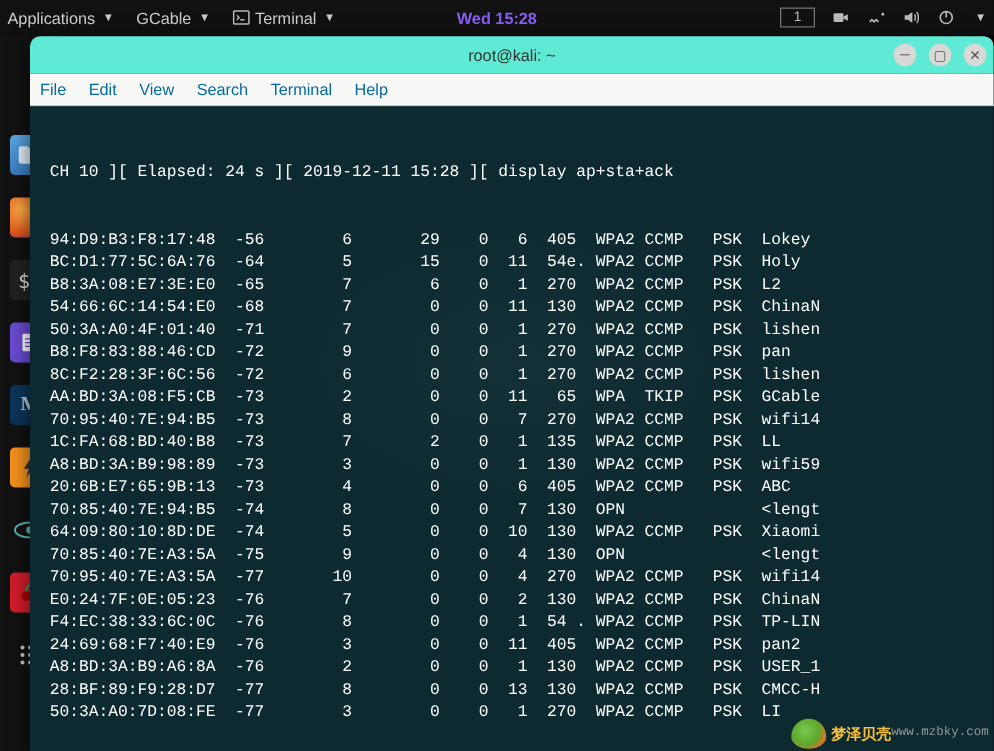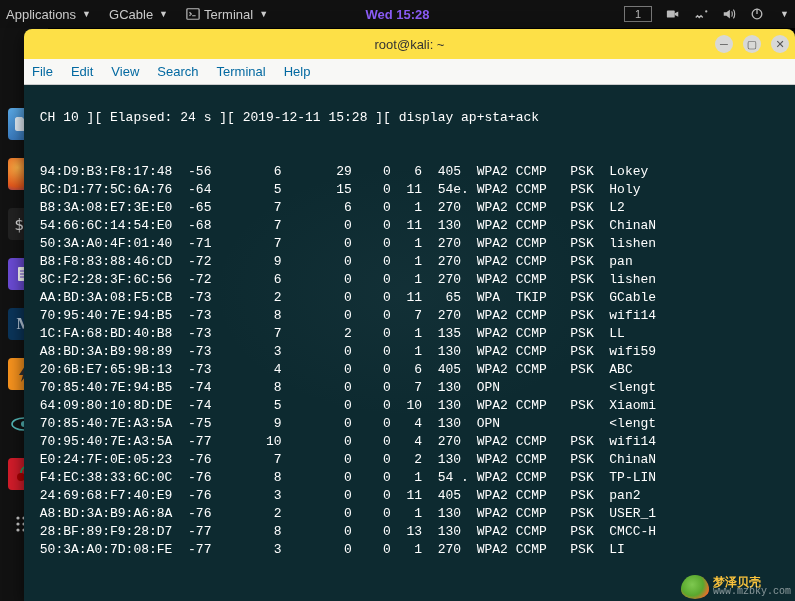--- a/index.html
+++ b/index.html
@@ -40,53 +40,53 @@
   .cherry { background: #d31c2a; border-radius: 50%;}
   .apps { background: transparent; }
   
   .window {
     position: absolute; left: 24px; top: 1px; right: 0; bottom: 0;
     background: #0d2a30; display: flex; flex-direction: column;
     border-top-left-radius: 8px; border-top-right-radius: 8px;
     box-shadow: 0 4px 18px rgba(0,0,0,0.6);
   }
   .titlebar {
-    height: 30px; background: #fde047; border-top-left-radius: 8px; border-top-right-radius: 8px;
+    height: 30px; background: #5eead4; border-top-left-radius: 8px; border-top-right-radius: 8px;
     display: flex; align-items: center; justify-content: center; position: relative;
     color: #333; font-size: 13px; font-weight: 500;
   }
   .winbtns { position: absolute; right: 6px; display: flex; gap: 10px; }
   .wbtn { width: 18px; height: 18px; border-radius: 50%; background: #d8d8d6; color: #555;
           display: flex; align-items: center; justify-content: center; font-size: 11px; cursor: pointer;}
   .wbtn.cl { background: #d8d8d6; }
   
   .menubar {
     height: 26px; background: #f8f8f6; display: flex; align-items: center;
     padding: 0 8px; gap: 18px; color: #0369a1; font-size: 13px; border-bottom: 1px solid #ccc;
   }
   .menubar span { cursor: pointer; }
   
   .terminal {
     flex: 1; background: #0d2a30; color: #fff; font-family: "Liberation Mono", monospace;
     font-size: 13px; line-height: 18px; padding: 6px 2px 6px 8px; white-space: pre;
     overflow: hidden; position: relative;
     background-image: radial-gradient(ellipse 280px 180px at 50% 40%, rgba(80,120,130,0.08), transparent 70%);
   }
-  .terminal .header-line { margin-bottom: 18px; }
+  .terminal .header-line { margin-bottom: 18px; margin-top: 20px; }
   .terminal .colhead { margin-bottom: 18px; }
   
   .watermark {
     position: absolute; right: 4px; bottom: 2px; display: flex; align-items: center; gap: 4px;
     font-size: 10px; color: rgba(255,255,255,0.5);
   }
   .watermark .shell {
     width: 28px; height: 24px; background: radial-gradient(circle at 40% 40%, #7ec850, #5aa82e 50%, #f06b2a 80%);
     border-radius: 50% 50% 50% 50% / 60% 60% 40% 40%;
   }
-  .watermark .txt { display: flex; flex-direction: column; line-height: 10px;}
+  .watermark .txt { display: flex; flex-direction: row; line-height: 10px;}
   .watermark .t1 { color: #f9c23c; font-size: 12px; font-weight: bold;}
   .watermark .t2 { color: rgba(255,255,255,0.5); font-size: 10px; font-family: Liberation Mono, monospace;}
 </style>
 </head>
 <body>
 
 <div class="topbar">
   <div class="group">
     <span>Applications</span>
       <span class="dd">▼</span>

